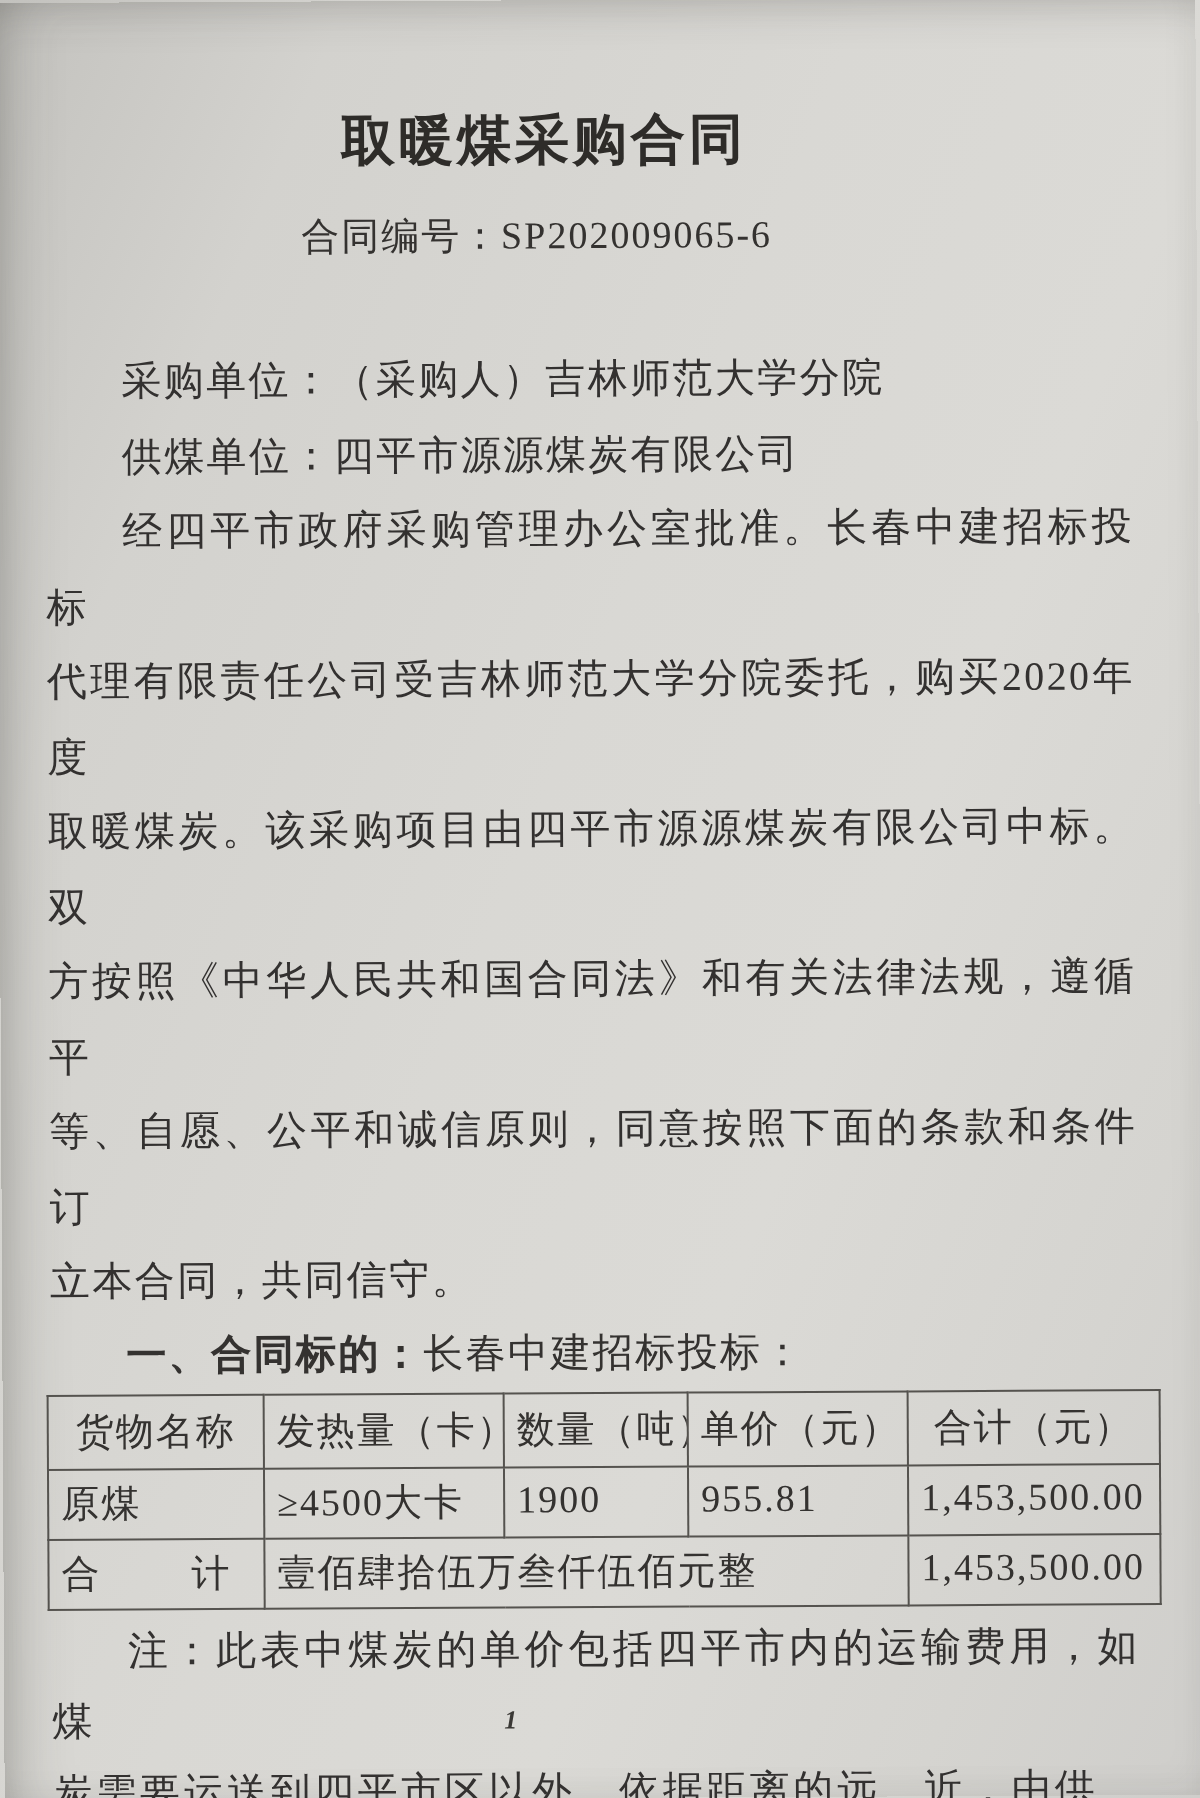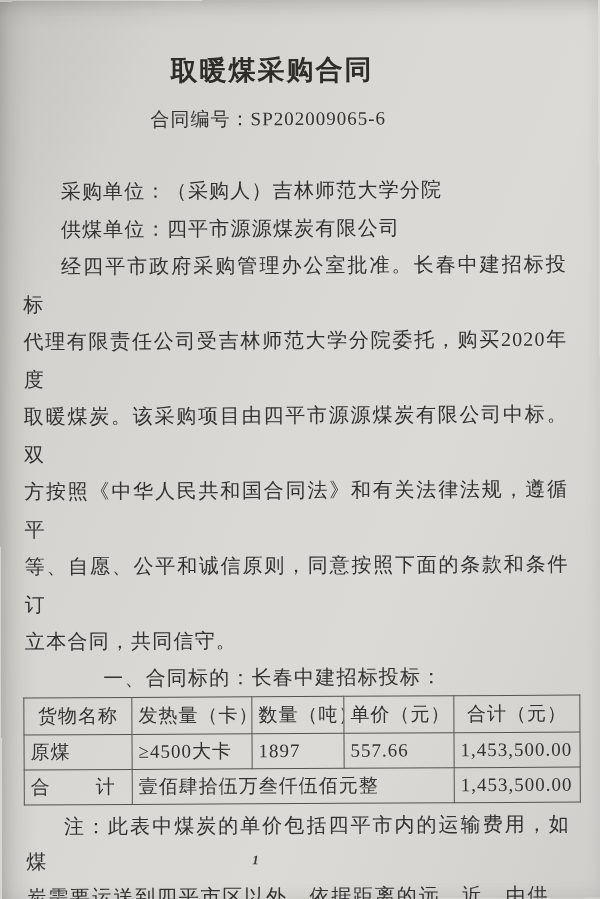--- a/index.html
+++ b/index.html
@@ -57,21 +57,21 @@
   .j { text-align: justify; text-align-last: justify; }
   .body-start { margin-top: 40px; }
   .sec-heading {
     margin-top: 2px;
     font-size: 20px;
     line-height: 30px;
     letter-spacing: 1.2px;
     padding-left: 24px;
     text-indent: 38px;
   }
-  .b { font-weight: normal; margin-left: 40px; }
+  .b { font-weight: bold; }
   table.goods {
     margin: 4px 0 0 22px;
     width: 556px;
     border-collapse: collapse;
     table-layout: fixed;
     font-size: 19px;
   }
   table.goods th, table.goods td {
     border: 1.6px solid #55534f;
     padding: 0 6px;
@@ -136,22 +136,22 @@
         <th>发热量（卡）</th>
         <th>数量（吨）</th>
         <th>单价（元）</th>
         <th>合计（元）</th>
       </tr>
     </thead>
     <tbody>
       <tr>
         <td>原煤</td>
         <td>≥4500大卡</td>
-        <td>1897</td>
-        <td>557.66</td>
+        <td>1900</td>
+        <td>955.81</td>
         <td>1,453,500.00</td>
       </tr>
       <tr>
         <td>
           <div class="spread">
             <span>合</span>
               <span>计</span>
           </div>
         </td>
         <td colspan="3">壹佰肆拾伍万叁仟伍佰元整</td>

